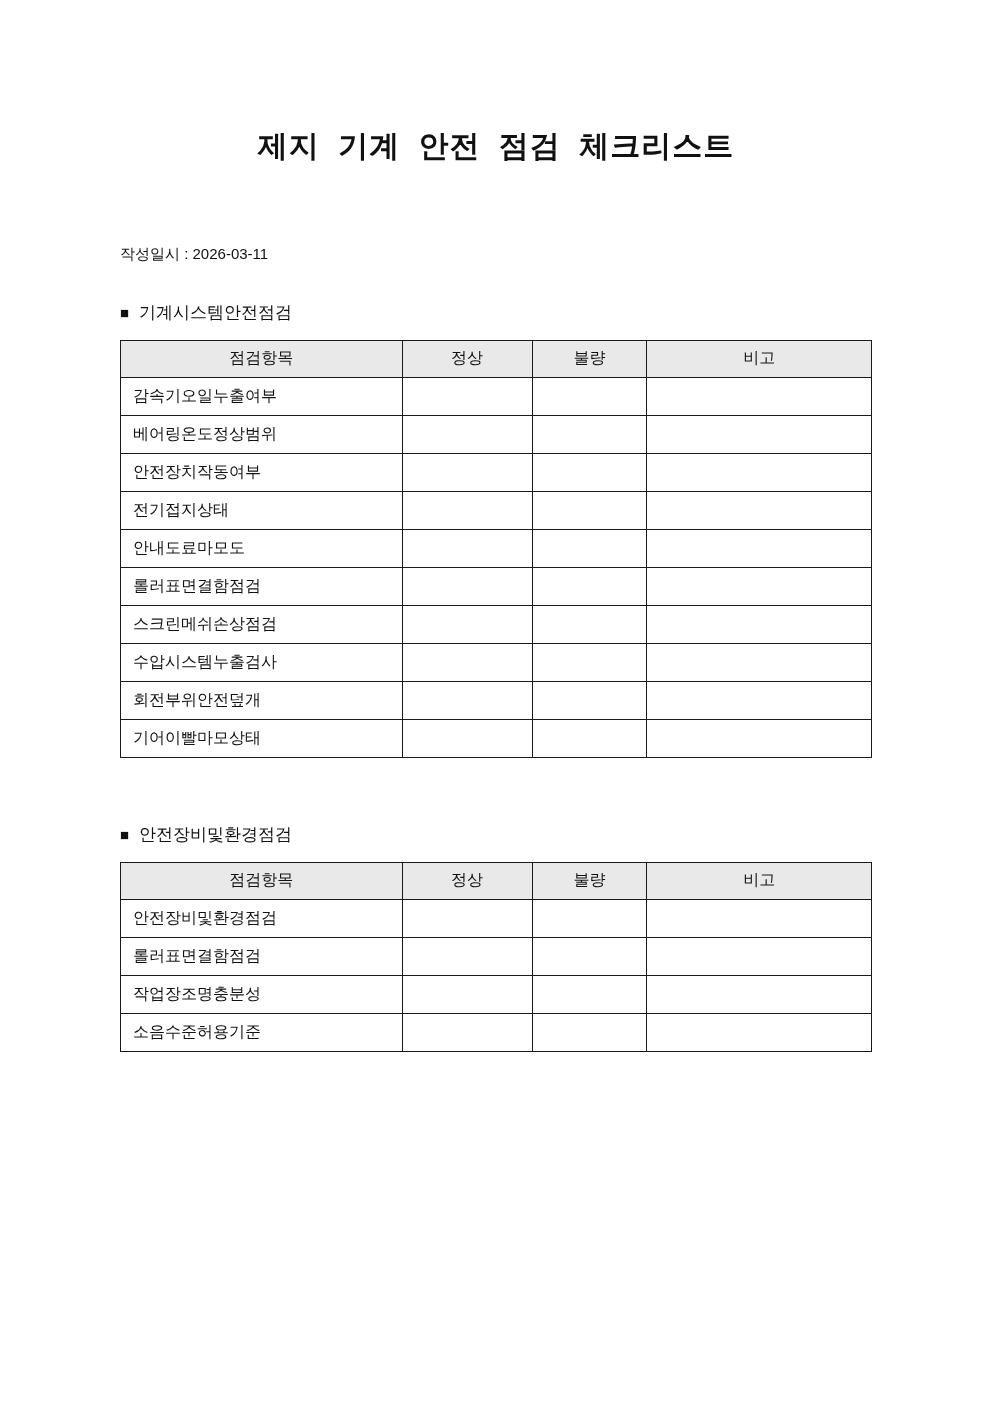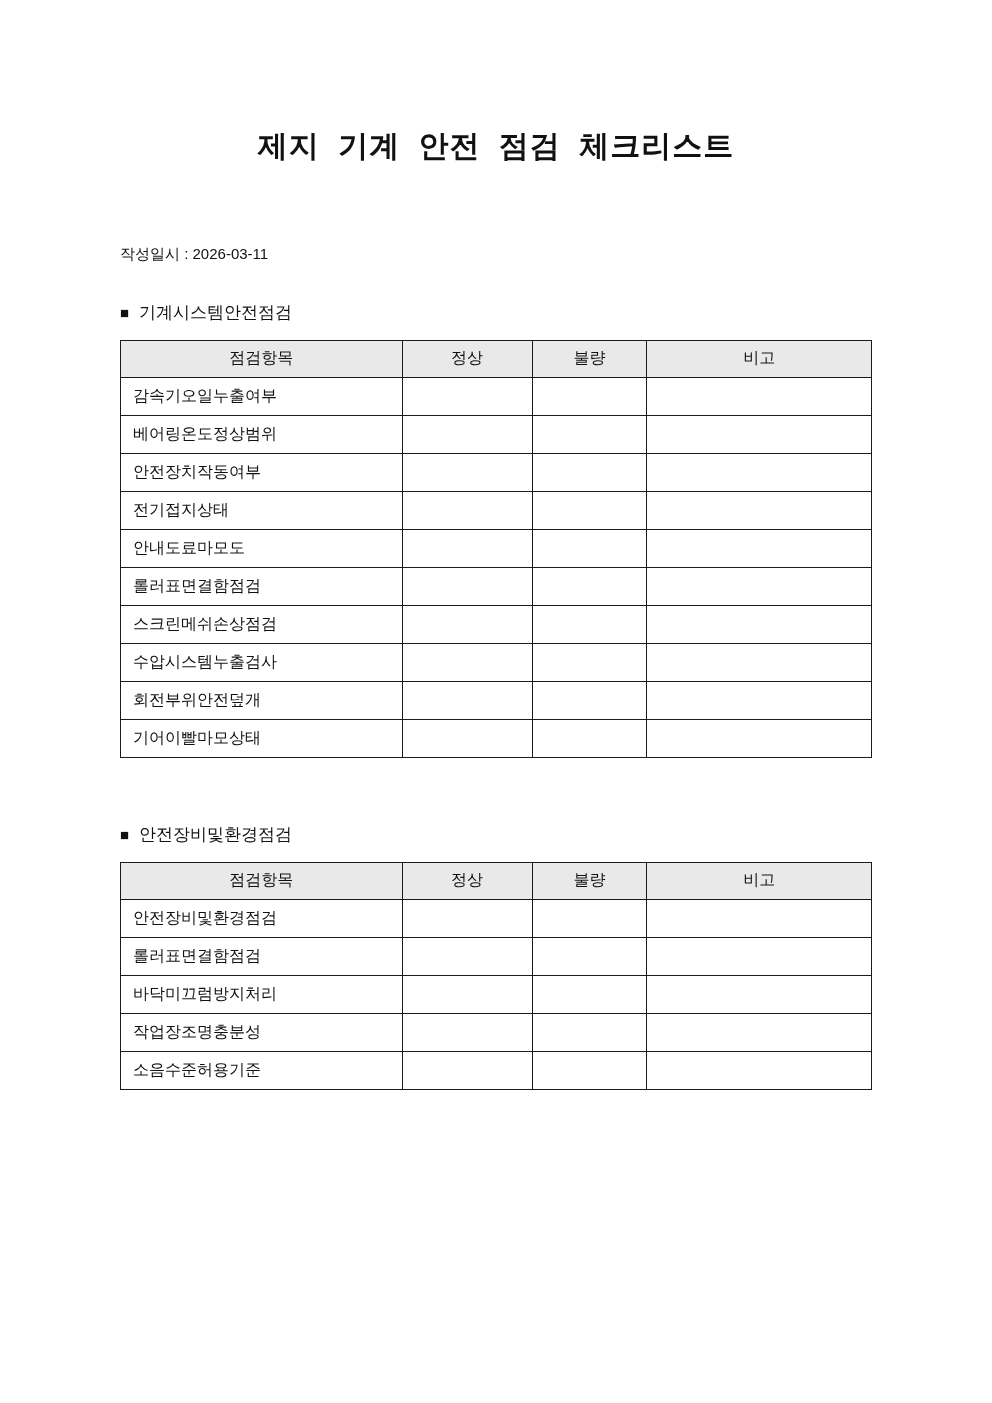--- a/index.html
+++ b/index.html
@@ -210,26 +210,20 @@
             <td></td>
             <td></td>
           </tr>
           <tr>
             <td class="item-cell">롤러표면결함점검</td>
             <td></td>
             <td></td>
             <td></td>
           </tr>
           <tr>
-            <td class="item-cell">바닥미끄럼방지처리</td>
-            <td></td>
-            <td></td>
-            <td></td>
-          </tr>
-          <tr>
             <td class="item-cell">작업장조명충분성</td>
             <td></td>
             <td></td>
             <td></td>
           </tr>
           <tr>
             <td class="item-cell">소음수준허용기준</td>
             <td></td>
             <td></td>
             <td></td>

